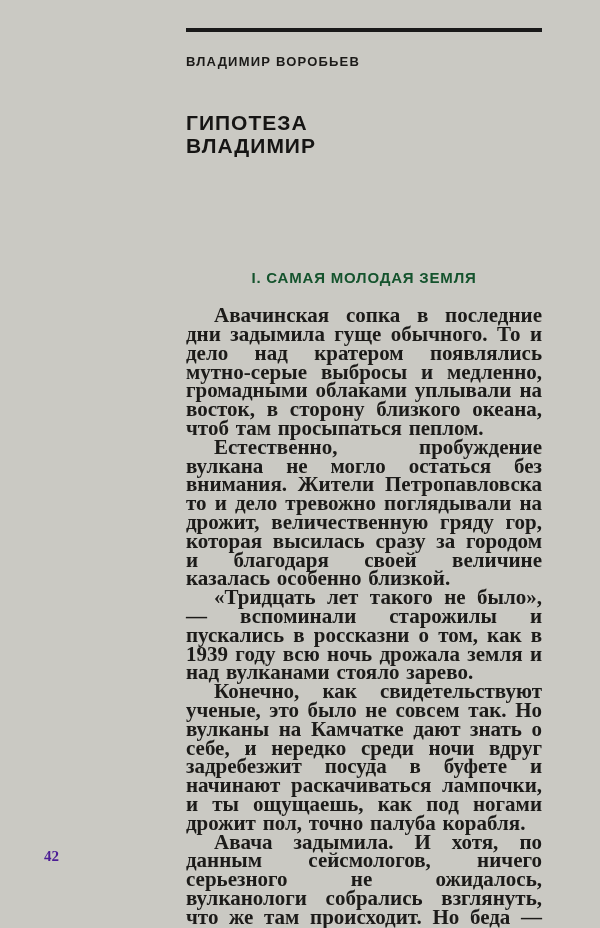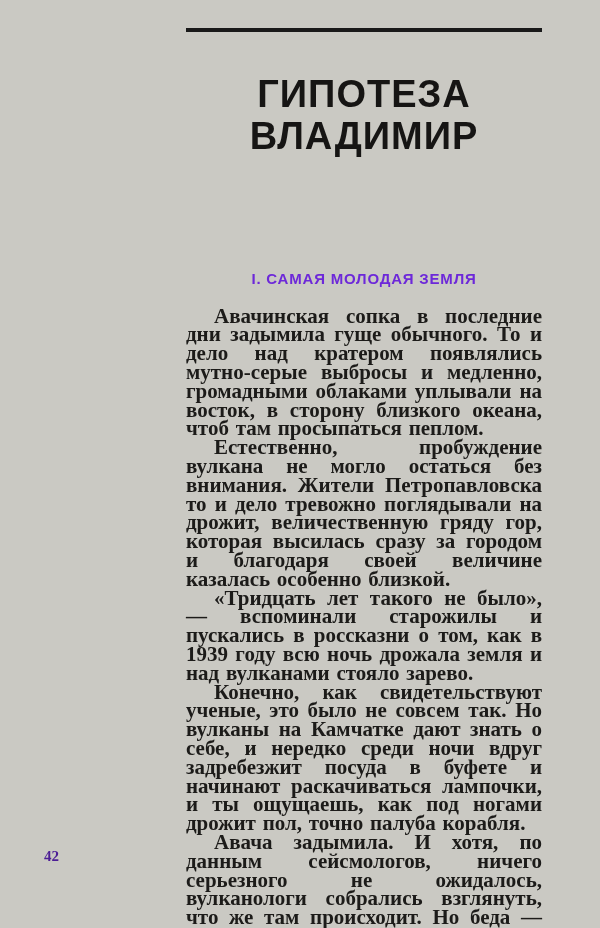--- a/index.html
+++ b/index.html
@@ -33,34 +33,33 @@
     font-family: "Liberation Sans", sans-serif;
     font-weight: bold;
     font-size: 13px;
     letter-spacing: 1.2px;
     color: #1b1a18;
   }
   .book-title {
     margin-top: 42px;
     font-family: "Liberation Sans", sans-serif;
     font-weight: bold;
-    font-size: 38px;
+    font-size: 21px;
     line-height: 1.1;
     letter-spacing: 1px;
     color: #161514;
-    text-align: center;
   }
   .section-heading {
     margin-top: 112px;
     text-align: center;
     font-family: "Liberation Sans", sans-serif;
     font-weight: bold;
     font-size: 15px;
     letter-spacing: 0.8px;
-    color: #6d28d9;
+    color: #14532d;
   }
   .body-text {
     margin-top: 20px;
   }
   .body-text p {
     margin: 0;
     font-family: "Liberation Serif", serif;
     font-weight: bold;
     font-size: 21px;
     line-height: 18.8px;
@@ -79,20 +78,21 @@
     color: #4c1d95;
   }
 </style>
 </head>
 <body>
 
 <div class="page">
   <div class="column">
     <div class="top-rule"></div>
 
+    <div class="author">ВЛАДИМИР ВОРОБЬЕВ</div>
 
     <div class="book-title">
       <div>ГИПОТЕЗА</div>
       <div>ВЛАДИМИР</div>
     </div>
 
     <div class="section-heading">I. САМАЯ МОЛОДАЯ ЗЕМЛЯ</div>
 
     <div class="body-text">
       <p>Авачинская сопка в последние дни задымила гуще обычного.  То и дело над кратером появлялись мутно-серые выбросы и медленно,  громадными  облаками уплывали на восток, в сторону близкого океана, чтоб там просыпаться пеплом.</p>

